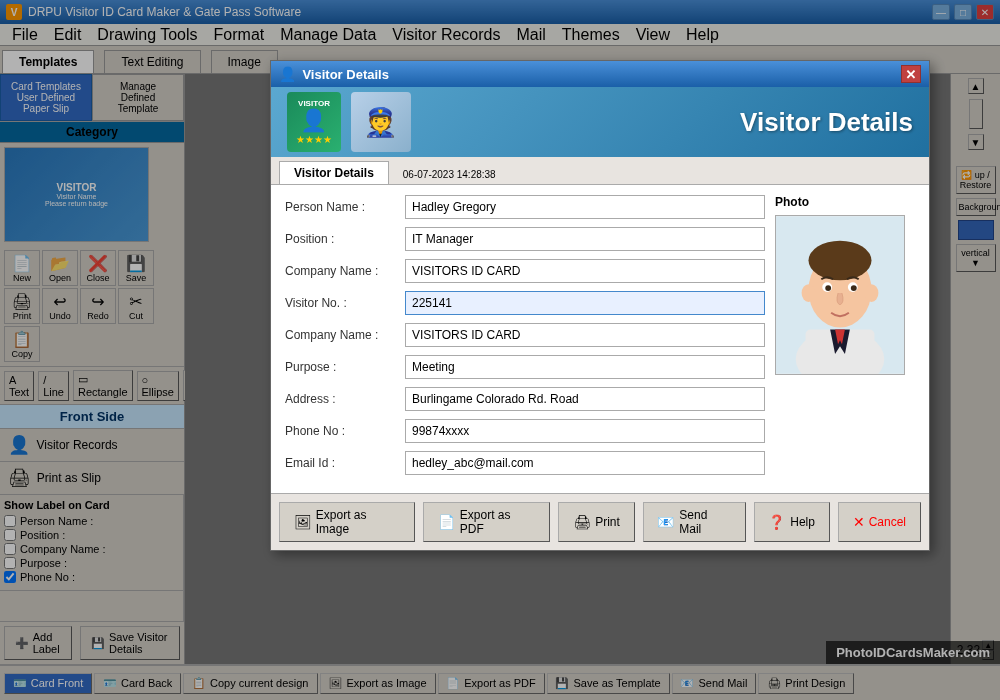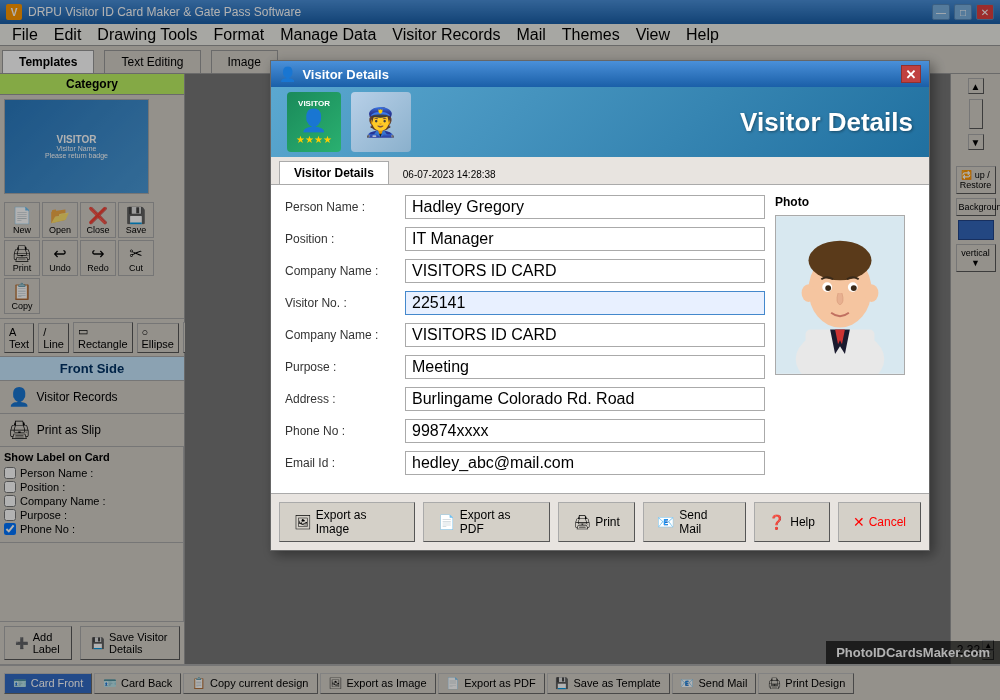--- a/index.html
+++ b/index.html
@@ -33,21 +33,21 @@
 
     
     .main-area { display: flex; flex-direction: row; height: calc(700px - 24px - 22px - 28px - 36px); }
 
     
     .left-panel { width: 185px; background: #d4d0c8; border-right: 1px solid #999; display: flex; flex-direction: column; }
     .left-top { display: flex; flex-direction: row; border-bottom: 1px solid #aaa; }
     .btn-card-templates { background: #316ac5; color: white; padding: 6px 8px; font-size: 11px; text-align: center; cursor: pointer; flex: 1; border: 1px solid #1a5fa8; }
     .btn-manage-template { background: #d4d0c8; color: #000; padding: 6px 8px; font-size: 11px; text-align: center; cursor: pointer; flex: 1; border: 1px solid #999; }
 
-    .category-label { background: #bef264; text-align: center; padding: 3px; font-size: 12px; font-weight: bold; border-bottom: 1px solid #999; }
+    .category-label { background: #0369a1; text-align: center; padding: 3px; font-size: 12px; font-weight: bold; border-bottom: 1px solid #999; }
 
     .toolbar-row { display: flex; flex-wrap: wrap; gap: 2px; padding: 4px; border-bottom: 1px solid #aaa; }
     .tool-btn { display: flex; flex-direction: column; align-items: center; justify-content: center; width: 36px; height: 36px; background: #d4d0c8; border: 1px solid #aaa; cursor: pointer; font-size: 9px; text-align: center; }
     .tool-btn-icon { font-size: 16px; }
 
     .draw-tools { display: flex; align-items: center; gap: 4px; padding: 3px 4px; border-bottom: 1px solid #aaa; font-size: 11px; }
     .draw-tool { padding: 2px 4px; cursor: pointer; background: #d4d0c8; border: 1px outset #aaa; font-size: 11px; }
 
     .front-side-banner { background: #c8e8ff; text-align: center; padding: 4px; font-weight: bold; font-size: 13px; color: #003366; border-bottom: 1px solid #aaa; }
 
@@ -87,21 +87,21 @@
 
     .dialog-tab-row { background: #e8e4e0; border-bottom: 1px solid #aaa; padding: 4px 8px 0; display: flex; align-items: flex-end; gap: 4px; }
     .dialog-tab { padding: 4px 14px; background: #d0ccc8; border: 1px solid #aaa; border-bottom: none; cursor: pointer; font-size: 12px; }
     .dialog-tab.active { background: white; font-weight: bold; }
     .dialog-date { font-size: 10px; padding: 4px 10px; }
 
     .dialog-body { padding: 10px 14px; display: flex; gap: 10px; }
     .form-section { flex: 1; }
     .form-row { display: flex; align-items: center; margin-bottom: 8px; }
     .form-label { width: 120px; font-size: 12px; color: #333; }
-    .form-input { flex: 1; height: 24px; border: 1px solid #aaa; padding: 9px 6px; font-size: 16px; }
+    .form-input { flex: 1; height: 24px; border: 1px solid #aaa; padding: 9px 6px; font-size: 12px; }
     .form-input.highlight { border: 1px solid #4488cc; background: #e8f0ff; }
     .photo-section { width: 140px; }
     .photo-label { font-size: 12px; font-weight: bold; margin-bottom: 6px; }
     .photo-box { width: 130px; height: 160px; border: 1px solid #aaa; overflow: hidden; display: flex; align-items: center; justify-content: center; background: #f0f0f0; }
 
     .dialog-footer { background: #e8e4e0; padding: 8px; display: flex; justify-content: center; gap: 8px; border-top: 1px solid #aaa; }
     .footer-btn { display: flex; align-items: center; gap: 4px; padding: 5px 14px; background: #d4d0c8; border: 1px outset #aaa; cursor: pointer; font-size: 12px; }
     .footer-btn-icon { font-size: 14px; }
 
     
@@ -153,20 +153,32 @@
 <div class="tab-row">
   <div class="tab active">Templates</div>
   <div class="tab">Text Editing</div>
   <div class="tab">Image</div>
 </div>
 
 <div class="main-area">
 
   <div class="left-panel">
 
+    <div class="left-top">
+      <div class="btn-card-templates">
+        <div style="font-size:10px;">Card Templates</div>
+        <div style="font-size:10px;">User Defined</div>
+        <div style="font-size:10px;">Paper Slip</div>
+      </div>
+      <div class="btn-manage-template">
+        <div style="font-size:10px;">Manage</div>
+        <div style="font-size:10px;">Defined</div>
+        <div style="font-size:10px;">Template</div>
+      </div>
+    </div>
 
     <div class="category-label">Category</div>
 
     <div class="small-card-preview">
       <div style="color:white;font-size:8px;text-align:center;padding:2px;">
         <div style="font-size:10px;font-weight:bold;">VISITOR</div>
         <div style="font-size:7px;">Visitor Name</div>
         <div style="font-size:7px;">Please return badge</div>
       </div>
     </div>

